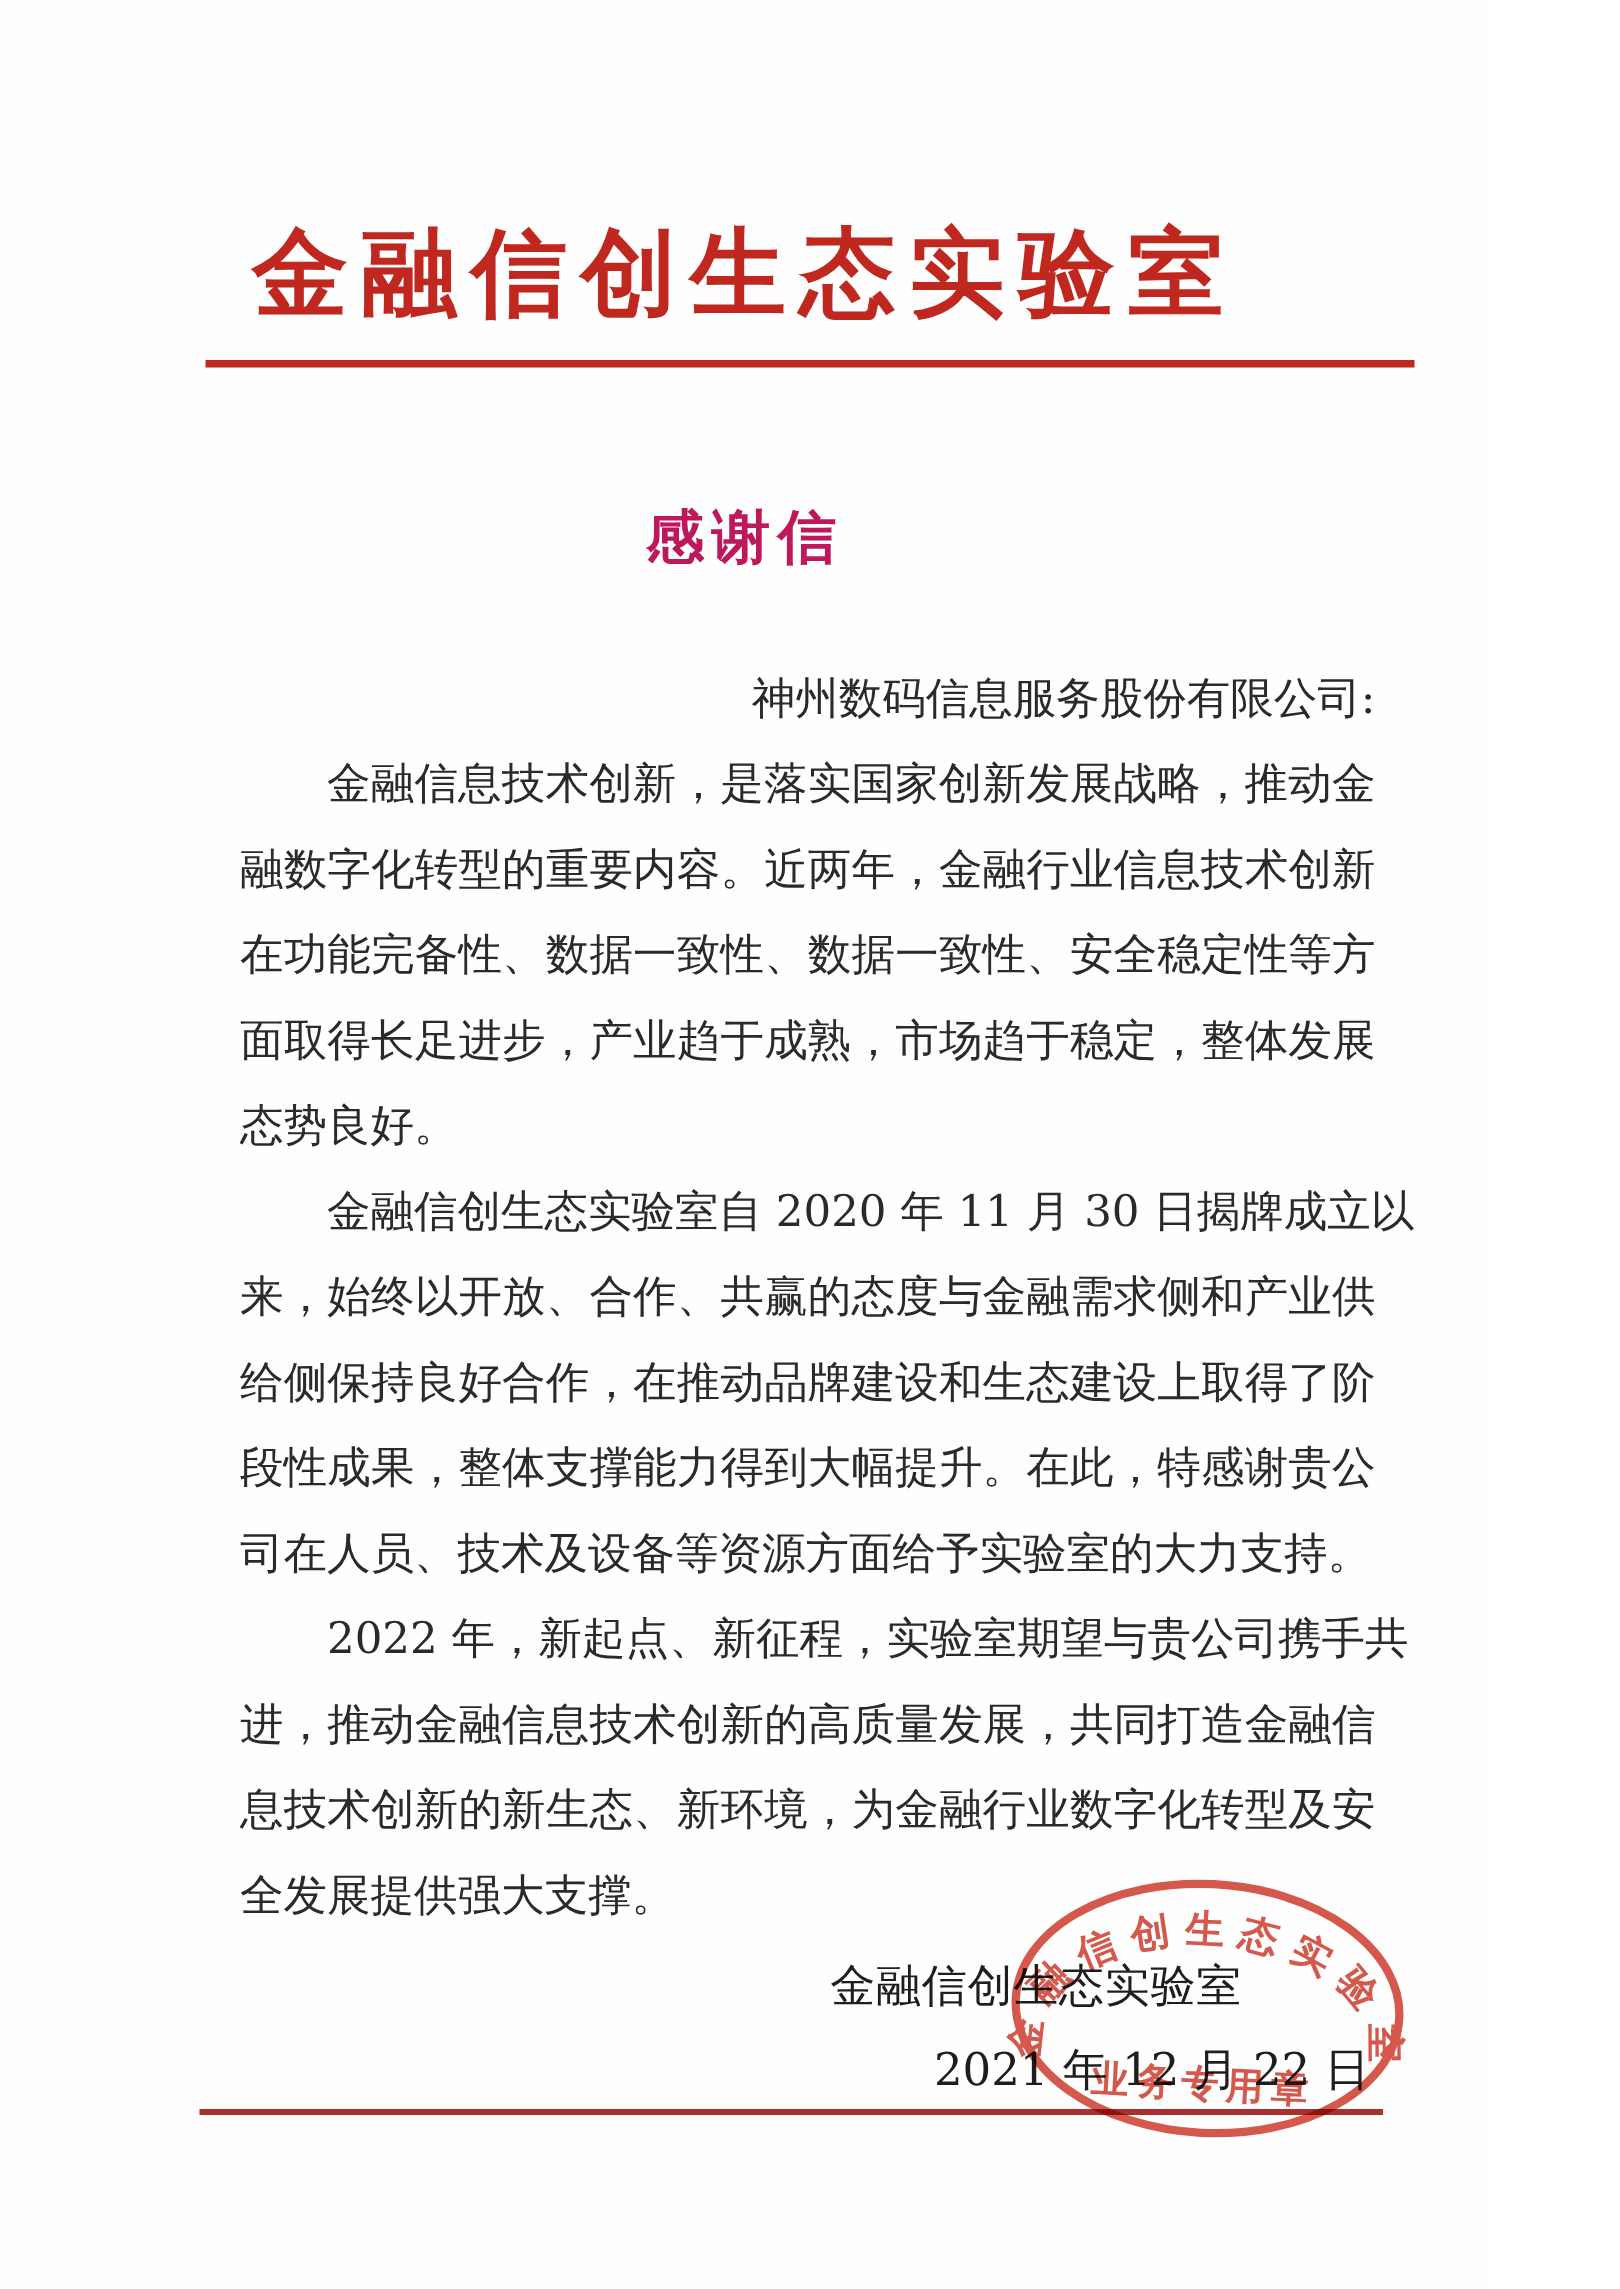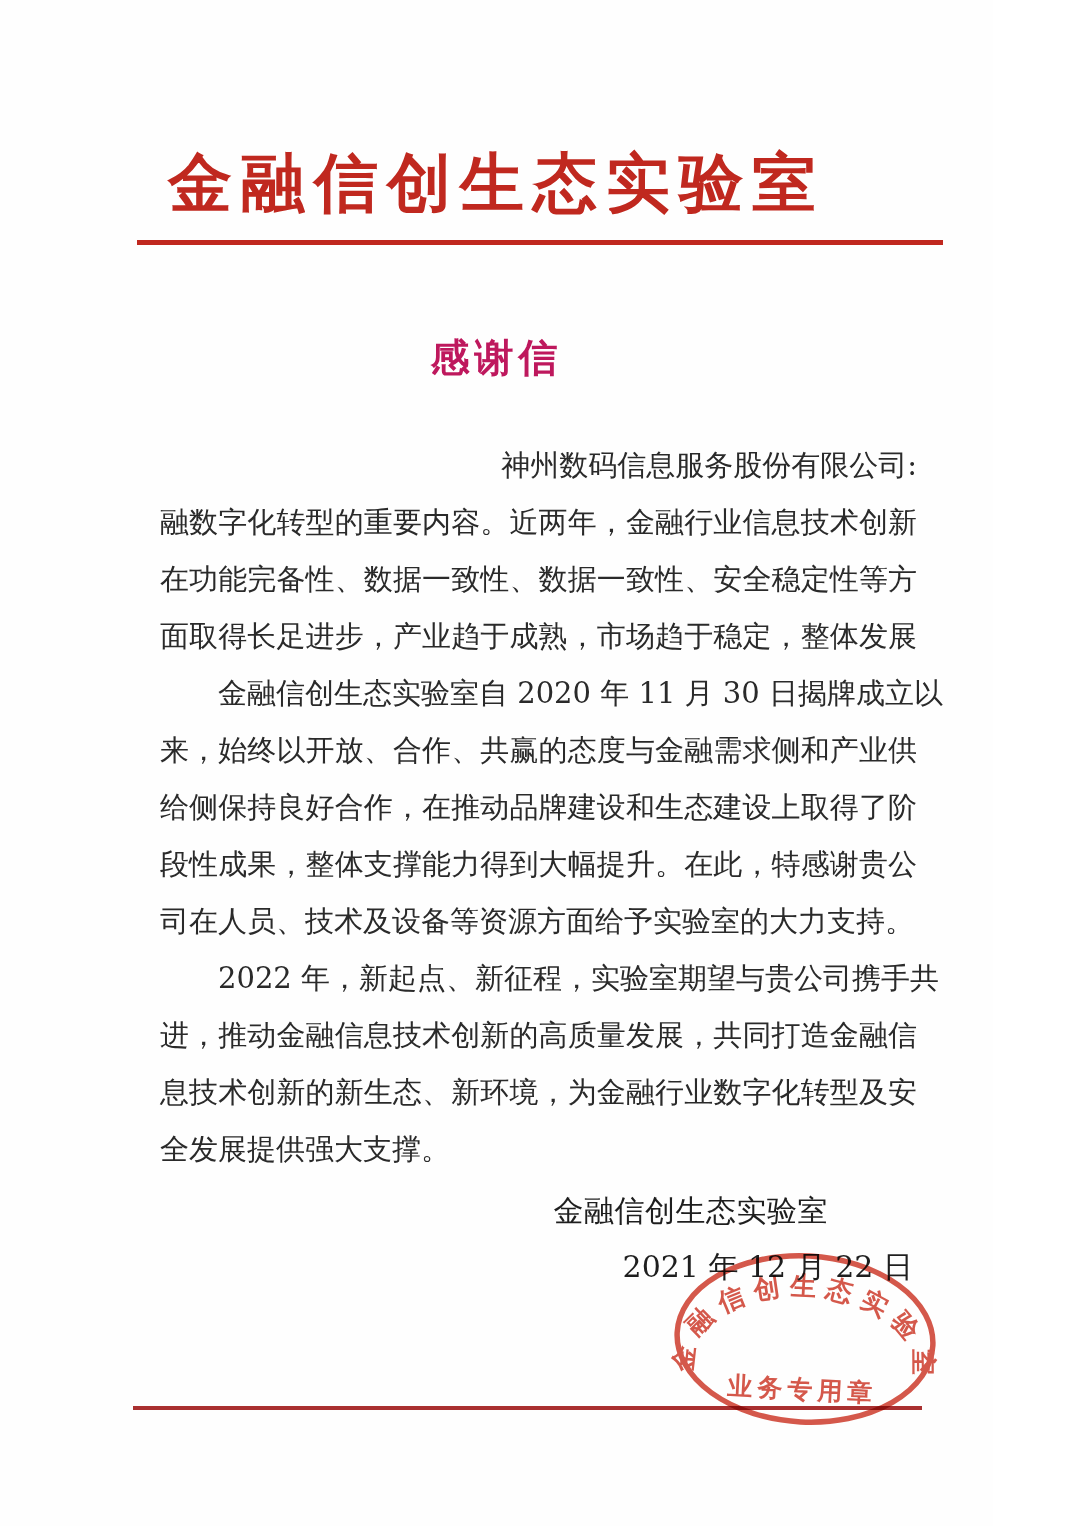--- a/index.html
+++ b/index.html
@@ -109,23 +109,25 @@
 
   <div class="letterhead">金融信创生态实验室</div>
 
   <div class="letterhead-rule"></div>
 
   <h1 class="doc-title">感谢信</h1>
 
   <div class="letter-body">
     <div class="salutation">神州数码信息服务股份有限公司:</div>
     <div id="paragraphs">
+        <div class="bodyline indent">金融信息技术创新，是落实国家创新发展战略，推动金</div>
         <div class="bodyline">融数字化转型的重要内容。近两年，金融行业信息技术创新</div>
         <div class="bodyline">在功能完备性、数据一致性、数据一致性、安全稳定性等方</div>
         <div class="bodyline">面取得长足进步，产业趋于成熟，市场趋于稳定，整体发展</div>
+        <div class="bodyline last">态势良好。</div>
         <div class="bodyline indent">金融信创生态实验室自 2020 年 11 月 30 日揭牌成立以</div>
         <div class="bodyline">来，始终以开放、合作、共赢的态度与金融需求侧和产业供</div>
         <div class="bodyline">给侧保持良好合作，在推动品牌建设和生态建设上取得了阶</div>
         <div class="bodyline">段性成果，整体支撑能力得到大幅提升。在此，特感谢贵公</div>
         <div class="bodyline last">司在人员、技术及设备等资源方面给予实验室的大力支持。</div>
         <div class="bodyline indent">2022 年，新起点、新征程，实验室期望与贵公司携手共</div>
         <div class="bodyline">进，推动金融信息技术创新的高质量发展，共同打造金融信</div>
         <div class="bodyline">息技术创新的新生态、新环境，为金融行业数字化转型及安</div>
         <div class="bodyline last">全发展提供强大支撑。</div>
       </div>

